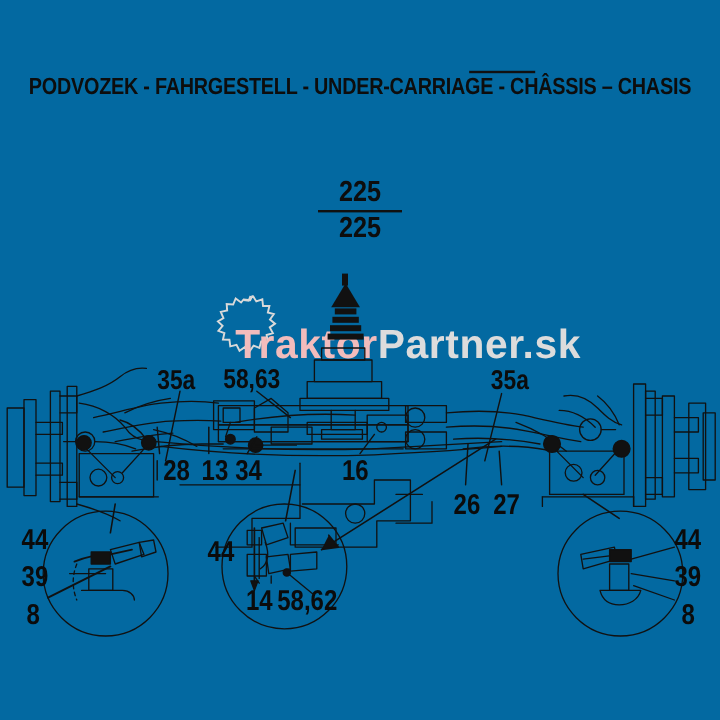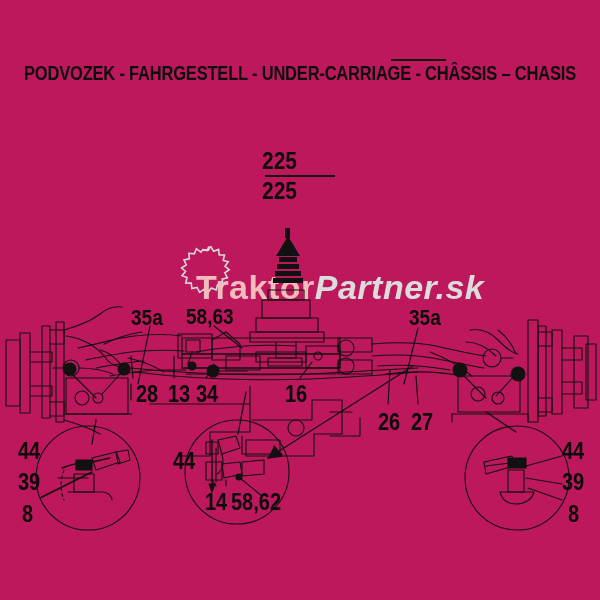--- a/index.html
+++ b/index.html
@@ -4,21 +4,21 @@
 <style>
   html, body {
     margin: 0;
     padding: 0;
     background: #ffffff;
   }
   #page {
     position: relative;
     width: 600px;
     height: 600px;
-    background: #be185d;
+    background: #0369a1;
     overflow: hidden;
     font-family: "Liberation Sans", sans-serif;
   }
 
   
   #title {
     position: absolute;
     left: 0;
     top: 62px;
     width: 600px;
@@ -40,20 +40,21 @@
     height: 2px;
     background: #111;
   }
 
   
   #pageno {
     position: absolute;
     left: 262px;
     top: 150px;
     width: 76px;
+    text-align: center;
   }
   #pageno .num {
     font-weight: bold;
     font-size: 21px;
     color: #0d0d0d;
     line-height: 22px;
     transform: scaleY(1.15);
     transform-origin: center;
   }
   #pageno .bar {
@@ -67,21 +68,21 @@
     position: absolute;
     left: 196px;
     top: 268px;
     font-size: 34px;
     font-weight: bold;
     letter-spacing: 0.5px;
     white-space: nowrap;
     pointer-events: none;
   }
   #watermark .wm-a { color: #f2bcbc; margin-top: 15px; }
-  #watermark .wm-b { color: #dcdcdc; font-style: italic; }
+  #watermark .wm-b { color: #dcdcdc; }
   #wm-gear {
     position: absolute;
     left: 168px;
     top: 246px;
     width: 70px;
     height: 70px;
     pointer-events: none;
   }
 
   

